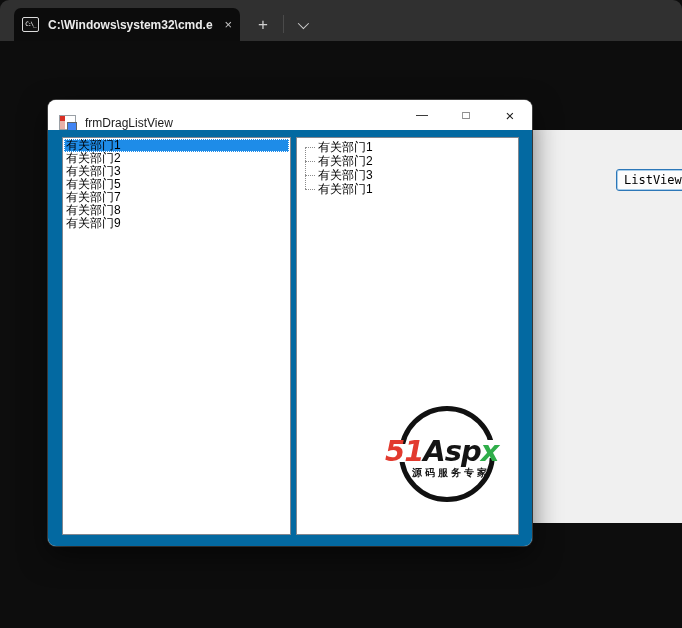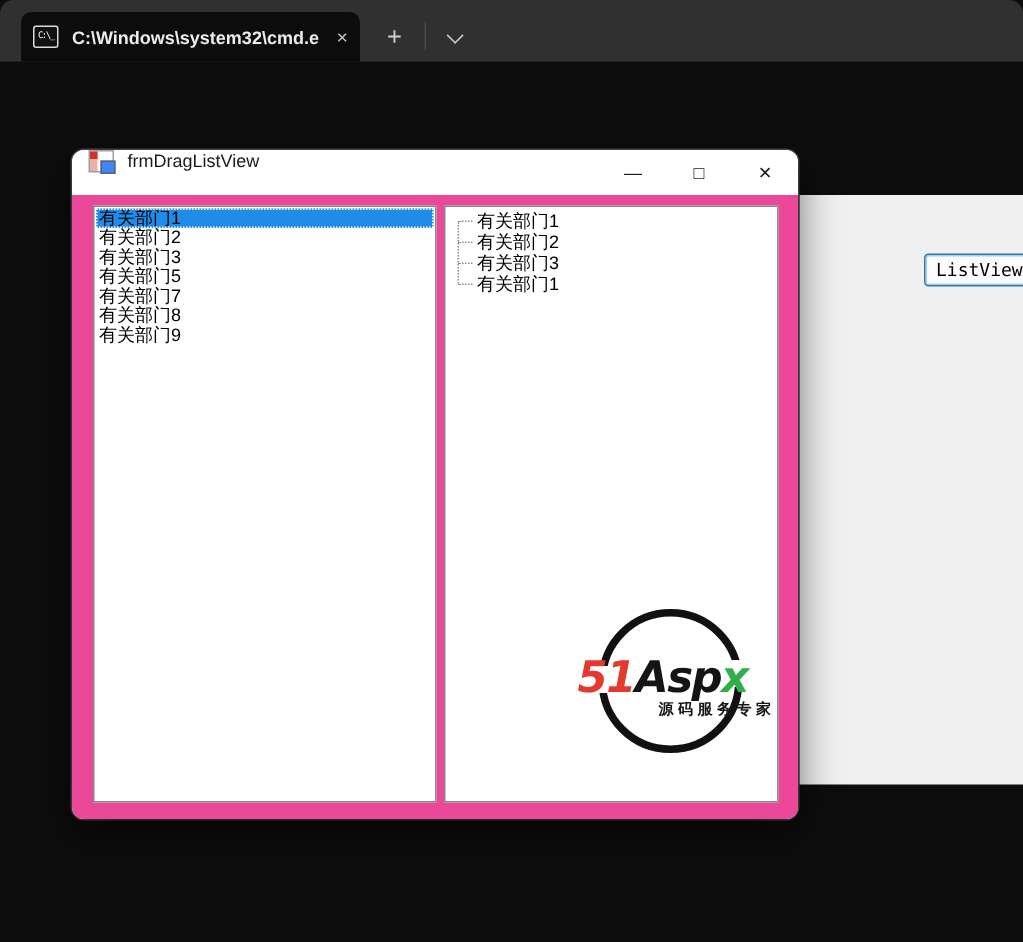--- a/index.html
+++ b/index.html
@@ -60,35 +60,35 @@
   }
   
   .dialog{
     position:absolute;left:48px;top:100px;width:484px;height:446px;
     background:#f0f0f0;border-radius:8px;
     box-shadow:0 10px 28px rgba(0,0,0,.55), 0 0 0 1px rgba(90,90,90,.8);
     overflow:hidden;
   }
   .titlebar{
     position:absolute;left:0;top:0;right:0;height:30px;background:#ffffff;
-    display:flex;align-items:flex-start;
+    display:flex;align-items:flex-end;
   }
   .form-icon{
     width:15px;height:13px;margin-left:11px;position:relative;
     background:#fff;border:1px solid #9aa0a6;box-sizing:content-box;flex:0 0 auto;
   }
   .form-icon .red-col{position:absolute;left:0;top:0;width:5px;height:13px;background:#e8b0a8;}
   .form-icon .red-sq{position:absolute;left:0;top:0;width:5px;height:5px;background:#d93025;}
   .form-icon .blue-sq{position:absolute;right:-2px;bottom:-2px;width:8px;height:7px;background:#4285f4;border:1px solid #5f6368;}
   .dlg-title{margin-left:9px;font-size:12px;color:#1a1a1a;flex:1;}
   .win-btn{width:44px;height:30px;display:flex;align-items:center;justify-content:center;color:#1a1a1a;}
   .win-btn.min{font-size:12px;}
   .win-btn.max{font-size:12px;}
   .win-btn.close{font-size:15px;}
-  .client{position:absolute;left:0;top:30px;right:0;bottom:0;background:#ec4899;}
+  .client{position:absolute;left:0;top:30px;right:0;bottom:0;background:#0369a1;}
   
   .listbox{
     position:absolute;left:14px;top:7px;width:229px;height:398px;
     background:#fff;border:1px solid #828790;box-sizing:border-box;
     padding:1px;overflow:hidden;
   }
   .lb-item{
     height:13px;line-height:13px;font-size:12px;color:#000;
     padding-left:2px;white-space:nowrap;
   }
@@ -126,21 +126,21 @@
   .gap-r{left:102px;top:36px;width:14px;height:18px;}
   .logo-text{
     position:absolute;left:0;top:30px;width:132px;text-align:left;z-index:3;
     font-size:29px;font-weight:bold;font-style:italic;white-space:nowrap;
     font-family:"DejaVu Sans",sans-serif;letter-spacing:-1px;
   }
   .logo-text .red{color:var(--lred,#e23a2e);}
   .logo-text .blk{color:#141414;}
   .logo-text .grn{color:var(--lgrn,#2fae4a);}
   .logo-tagline{
-    position:absolute;left:0;top:62px;width:132px;text-align:right;z-index:3;
+    position:absolute;left:0;top:62px;width:132px;text-align:center;z-index:3;
     font-size:10px;font-weight:bold;color:#181818;letter-spacing:3px;
     white-space:nowrap;
   }
   
   .grip{
     position:absolute;right:4px;bottom:4px;width:2px;height:2px;background:transparent;
     box-shadow:8px 0 0 #8f8f8f, 8px 4px 0 #8f8f8f, 8px 8px 0 #8f8f8f,
                4px 4px 0 #8f8f8f, 4px 8px 0 #8f8f8f, 0 8px 0 #8f8f8f;
   }
 </style>

